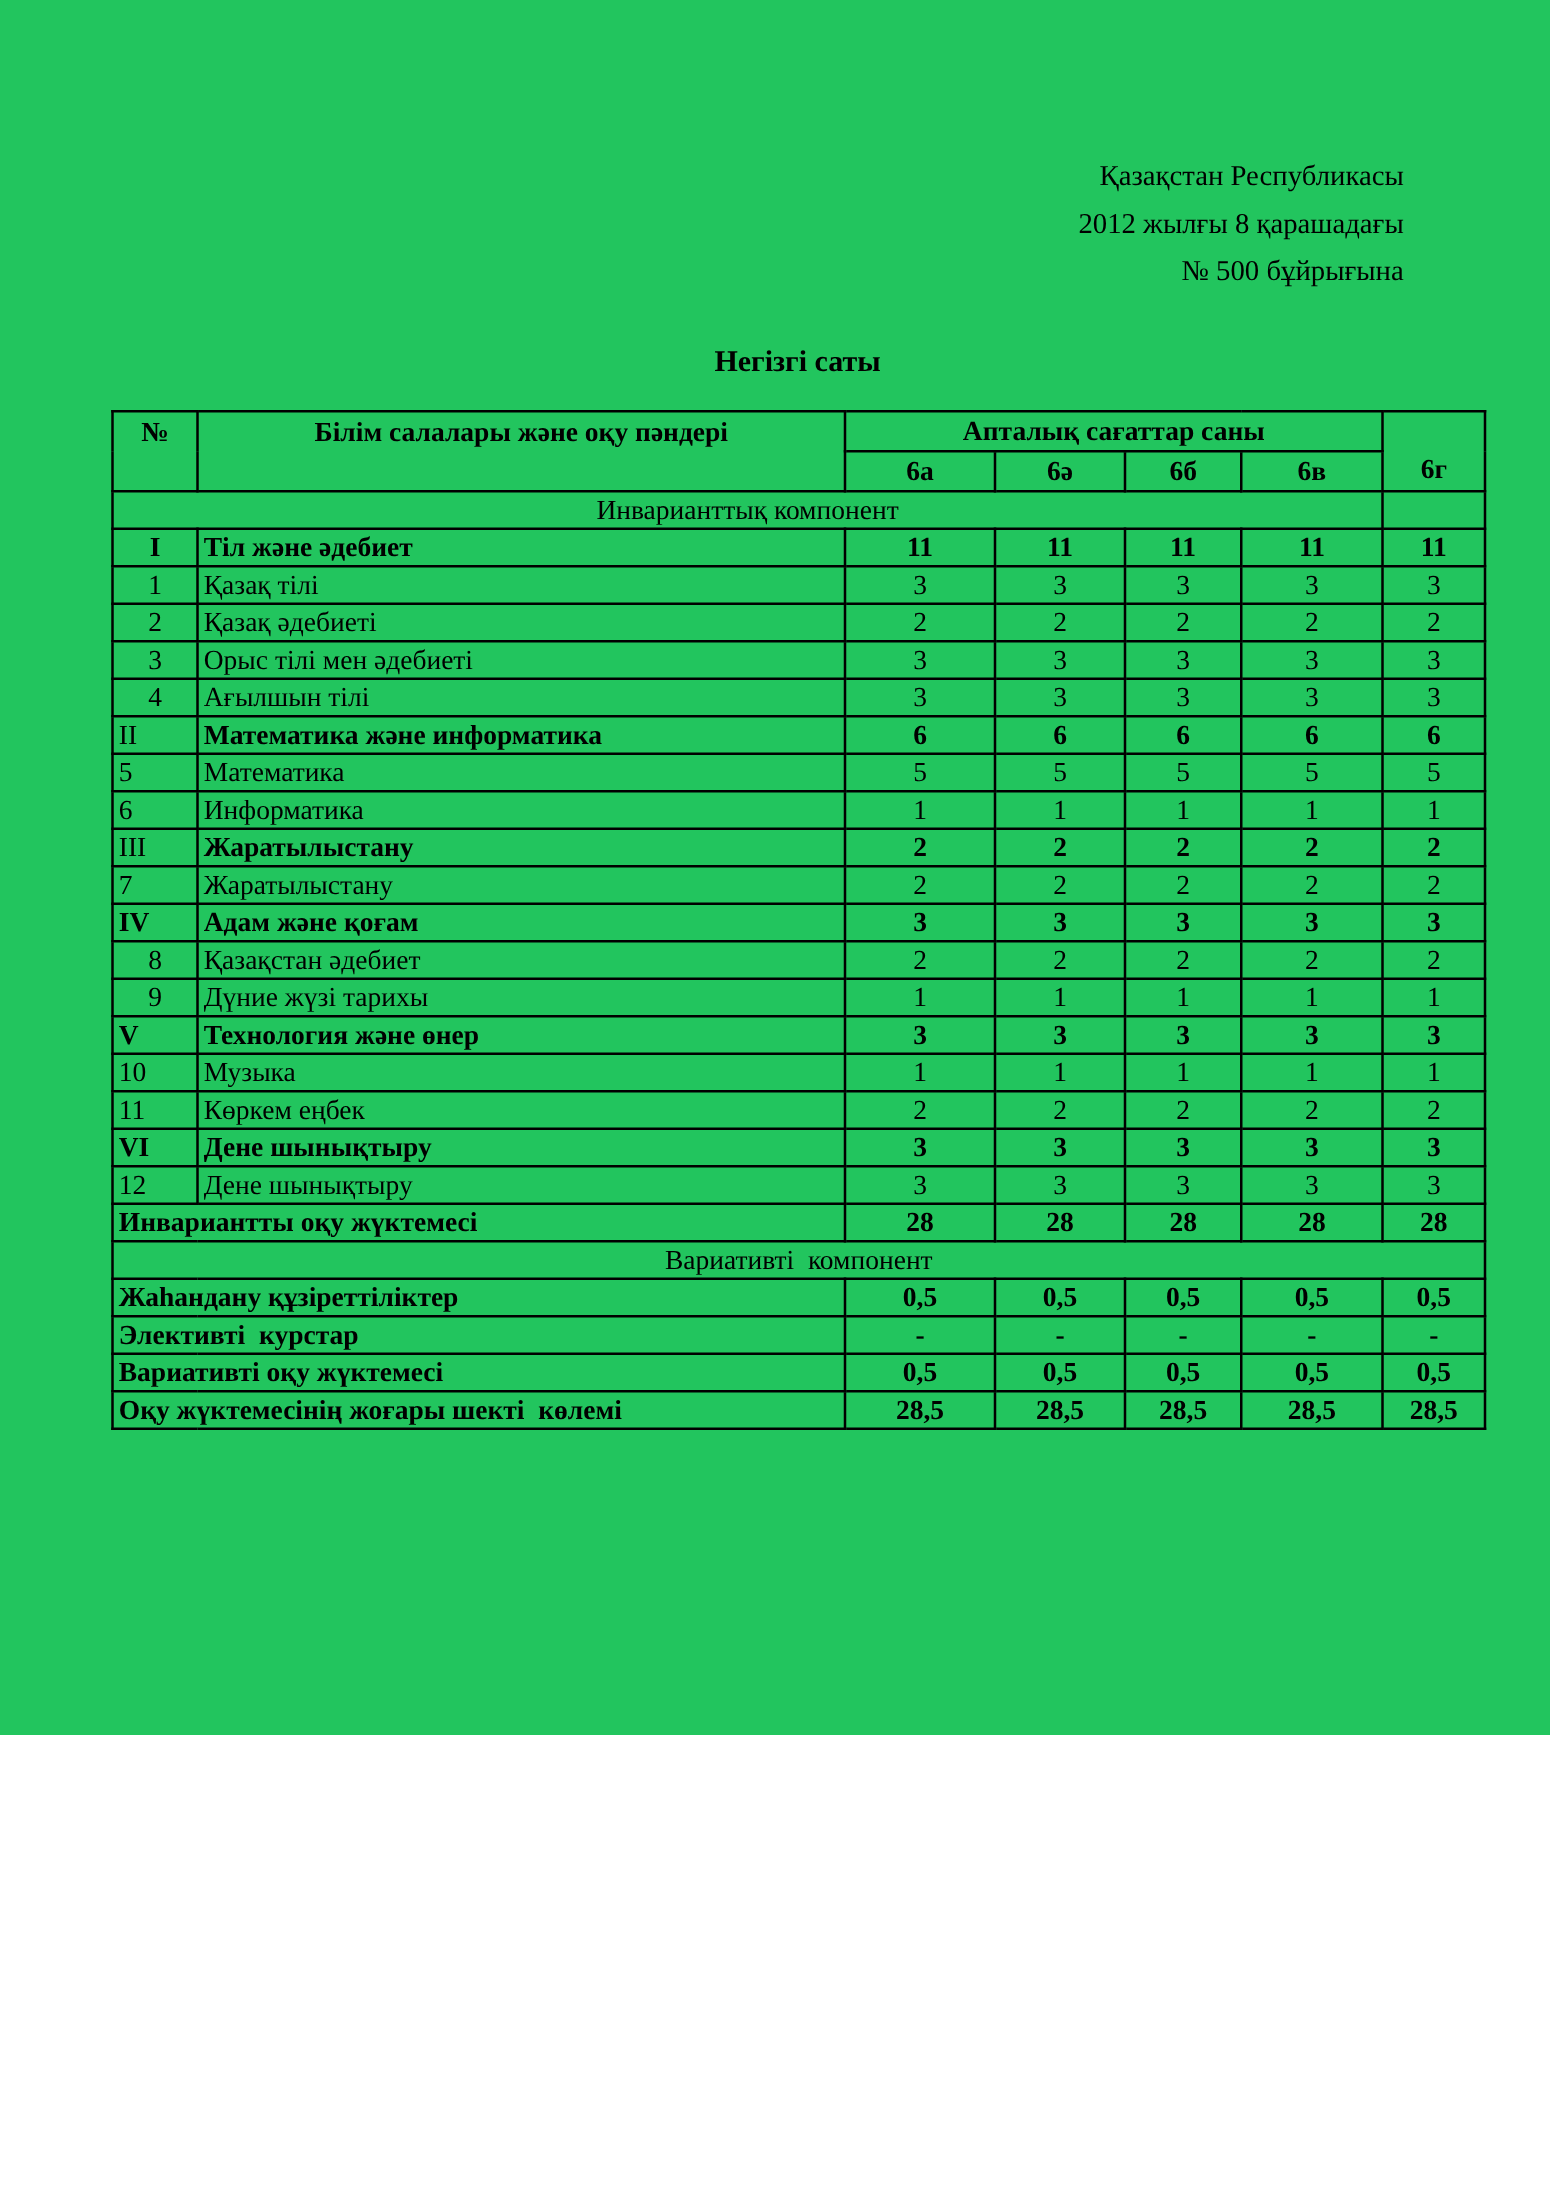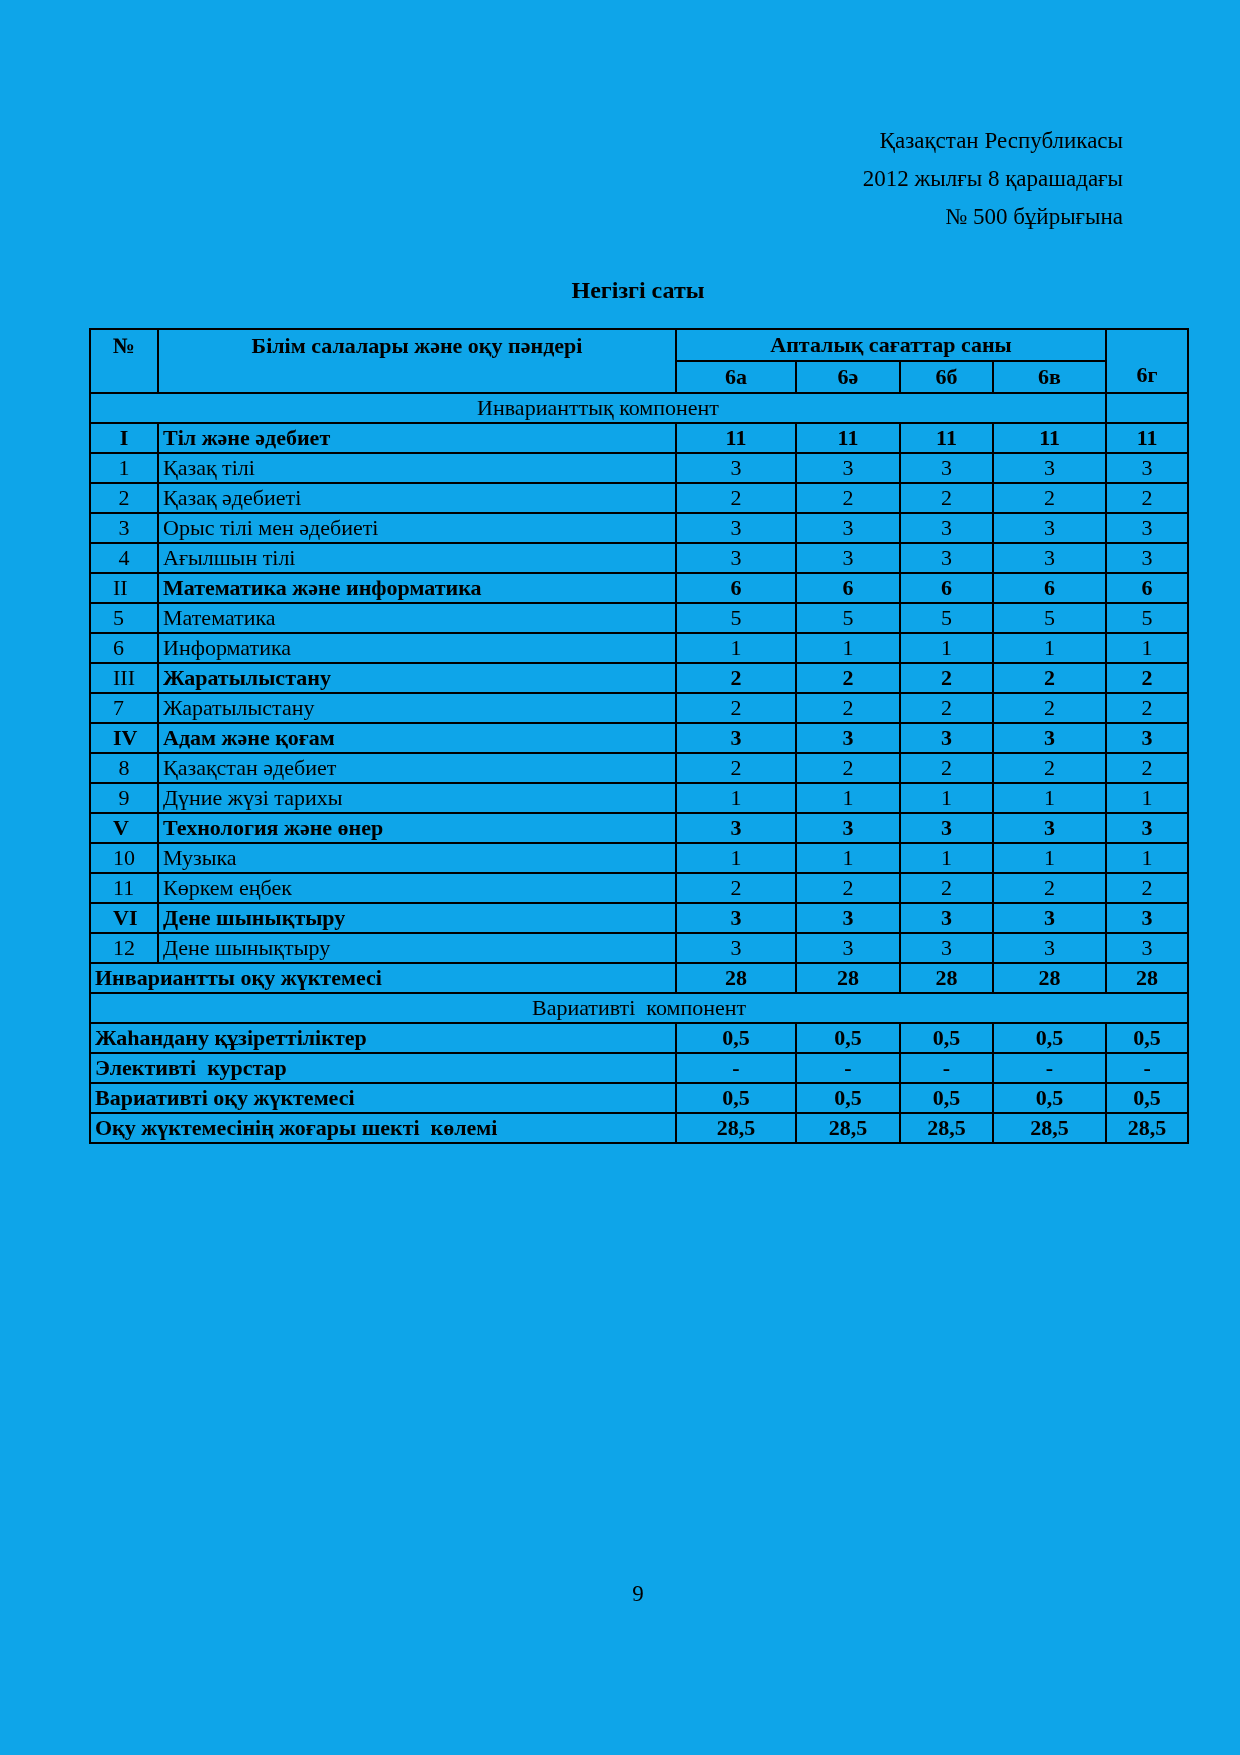--- a/index.html
+++ b/index.html
@@ -2,21 +2,21 @@
 <html><head>
 <meta charset="utf-8">
 <style>
   * { box-sizing: border-box; }
   html, body { margin: 0; padding: 0; background: #ffffff; }
   body {
     width: 1240px; height: 1755px;
     font-family: "Liberation Serif", serif;
     color: #000000;
   }
-  .page { width: 1240px; height: 1755px; background: #0ea5e9; overflow: hidden; }
+  .page { width: 1240px; height: 1388px; background: #22c55e; overflow: hidden; }
   .content { margin-left: 89px; width: 1098px; }
 
   .doc-header {
     padding-top: 122px;
     padding-right: 64px;
     text-align: right;
     font-size: 23px;
     line-height: 38px;
   }
 
@@ -46,21 +46,21 @@
   tr.hrow1 { height: 32px; }
   tr.hrow2 { height: 32px; }
   th.corner, th.subject-h { vertical-align: top; padding-top: 3px; }
   th.class-h-last { vertical-align: bottom; padding-bottom: 4px; }
 
   .curriculum tbody tr { height: 30px; }
   tr.section-row { height: 28px; }
   td.section-cell { text-align: center; font-weight: normal; white-space: pre-wrap; }
 
   td.num-cell { text-align: center; }
-  td.num-cell.num-left { text-align: left; padding-left: 22px; }
+  td.num-cell.num-left { text-align: left; padding-left: 4px; }
   td.label-cell { text-align: left; padding-left: 4px; white-space: pre-wrap; }
   td.val-cell { text-align: center; }
 
   tr.bold-row td { font-weight: bold; }
   tr.bold-row td.num-regular { font-weight: normal; }
   tr.tall-row { height: 62px; }
   tr.tall-row td { vertical-align: top; padding-top: 1px; }
 
   .page-number {
     margin-top: 437px;

